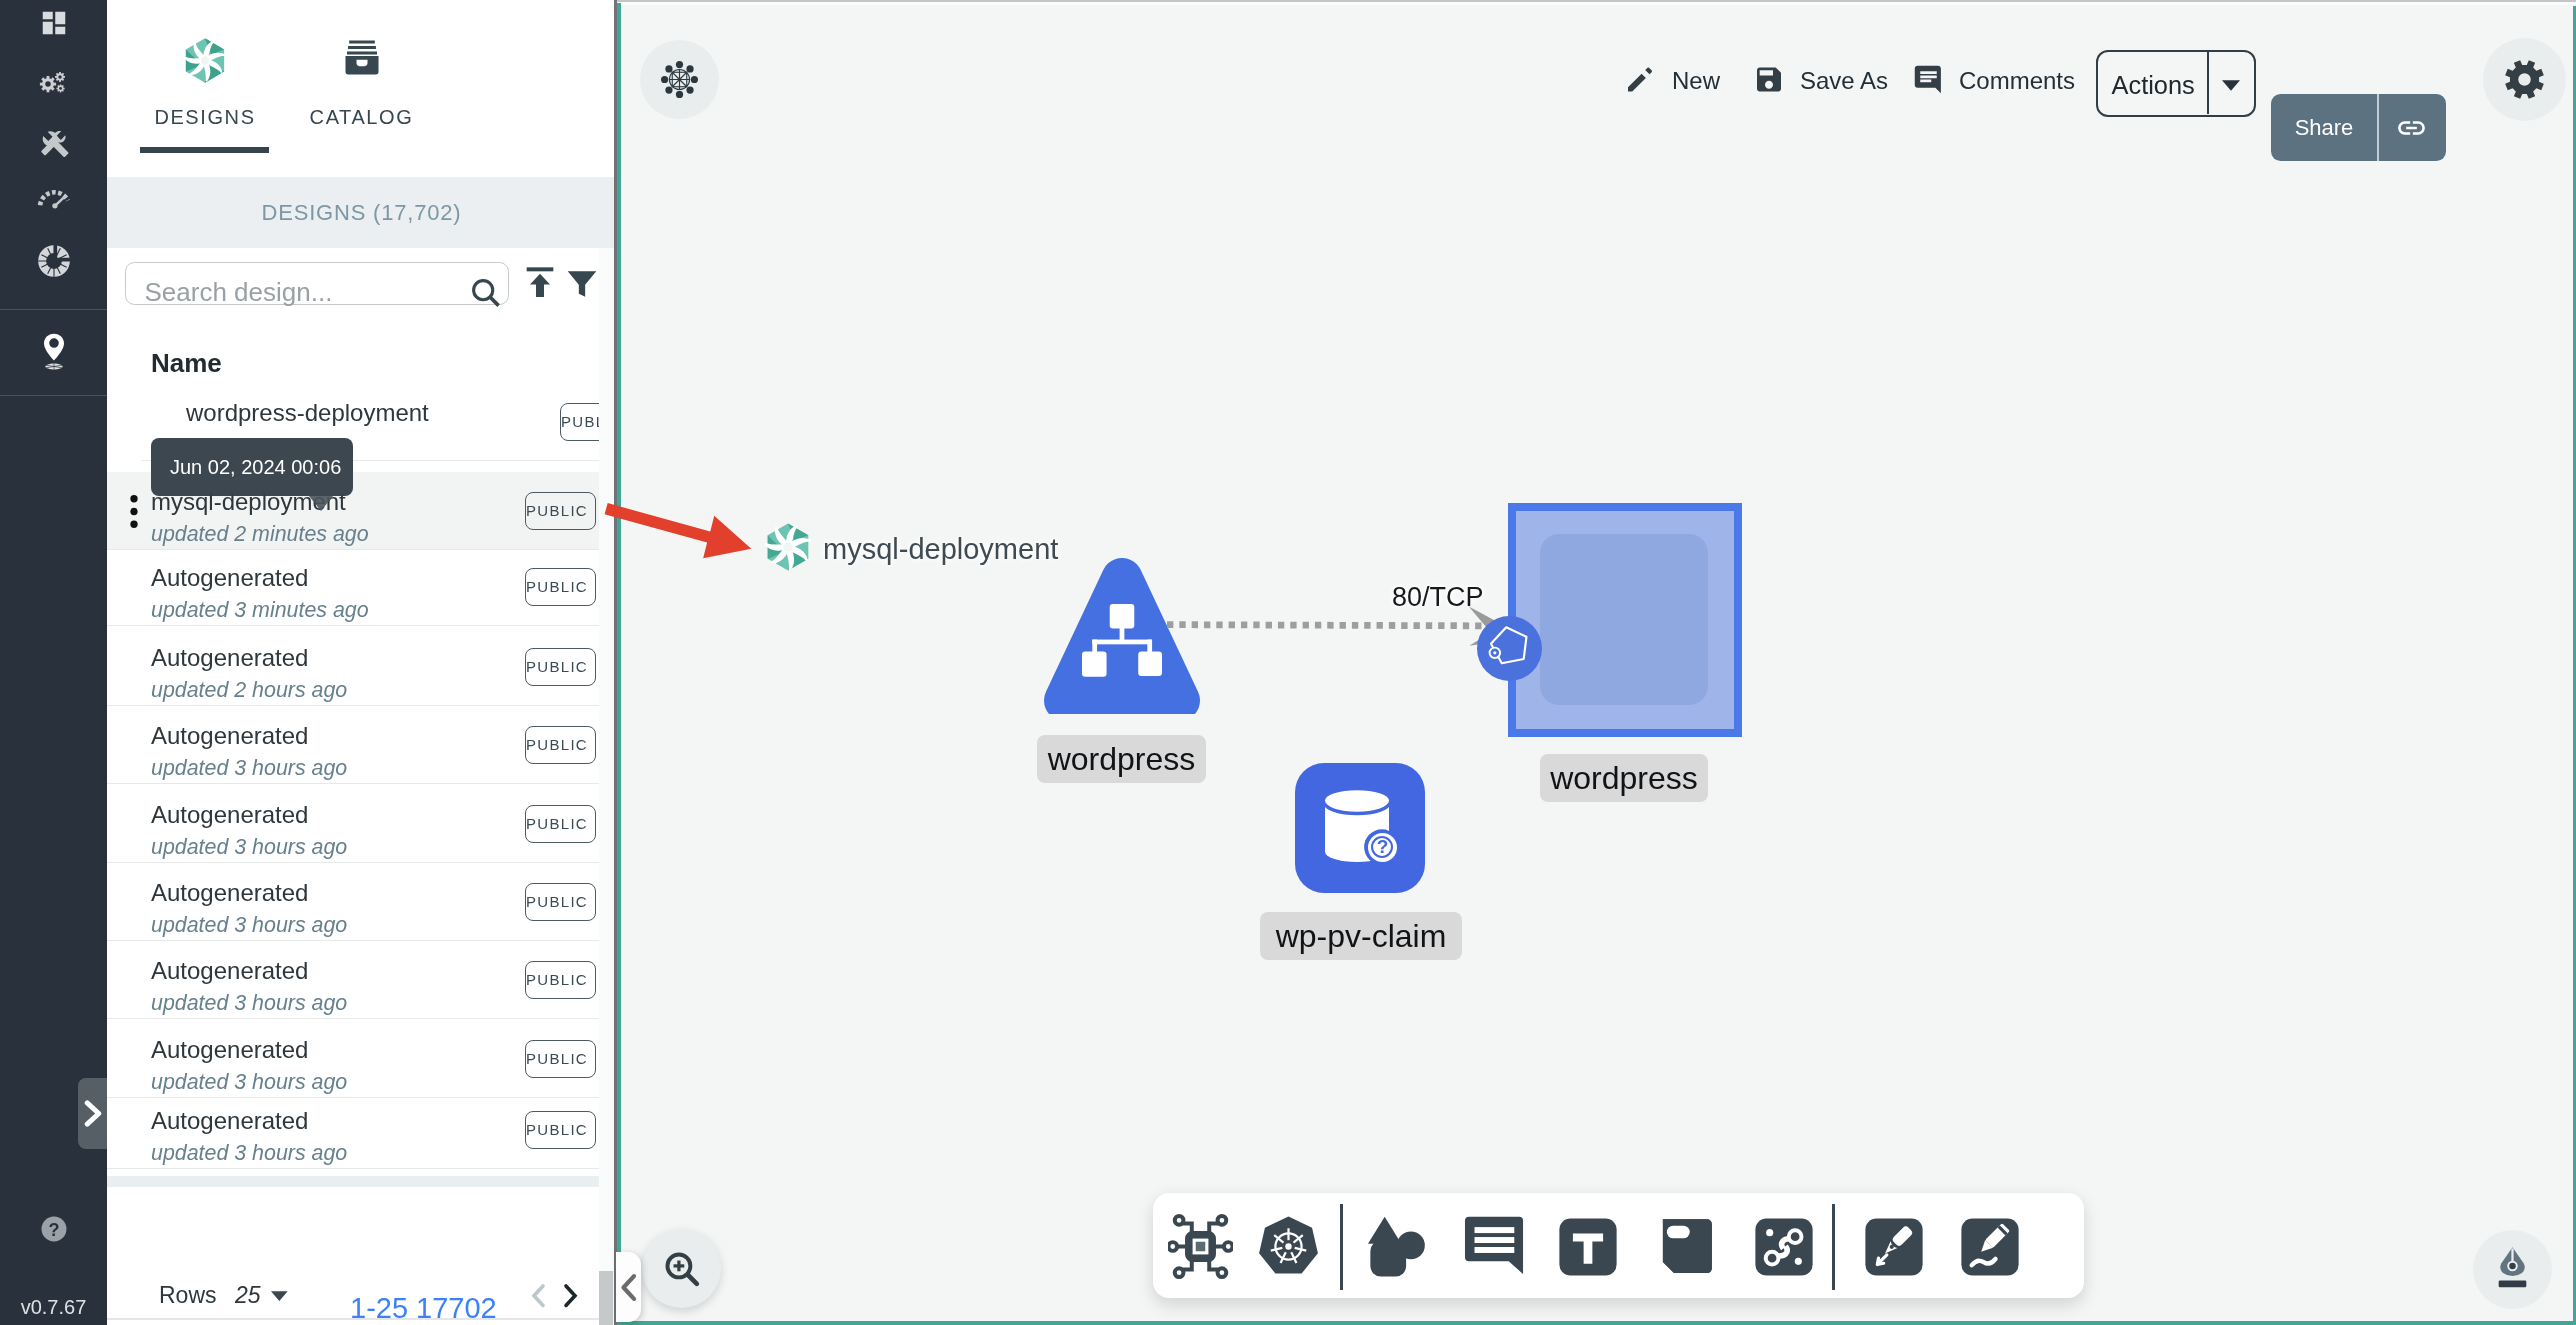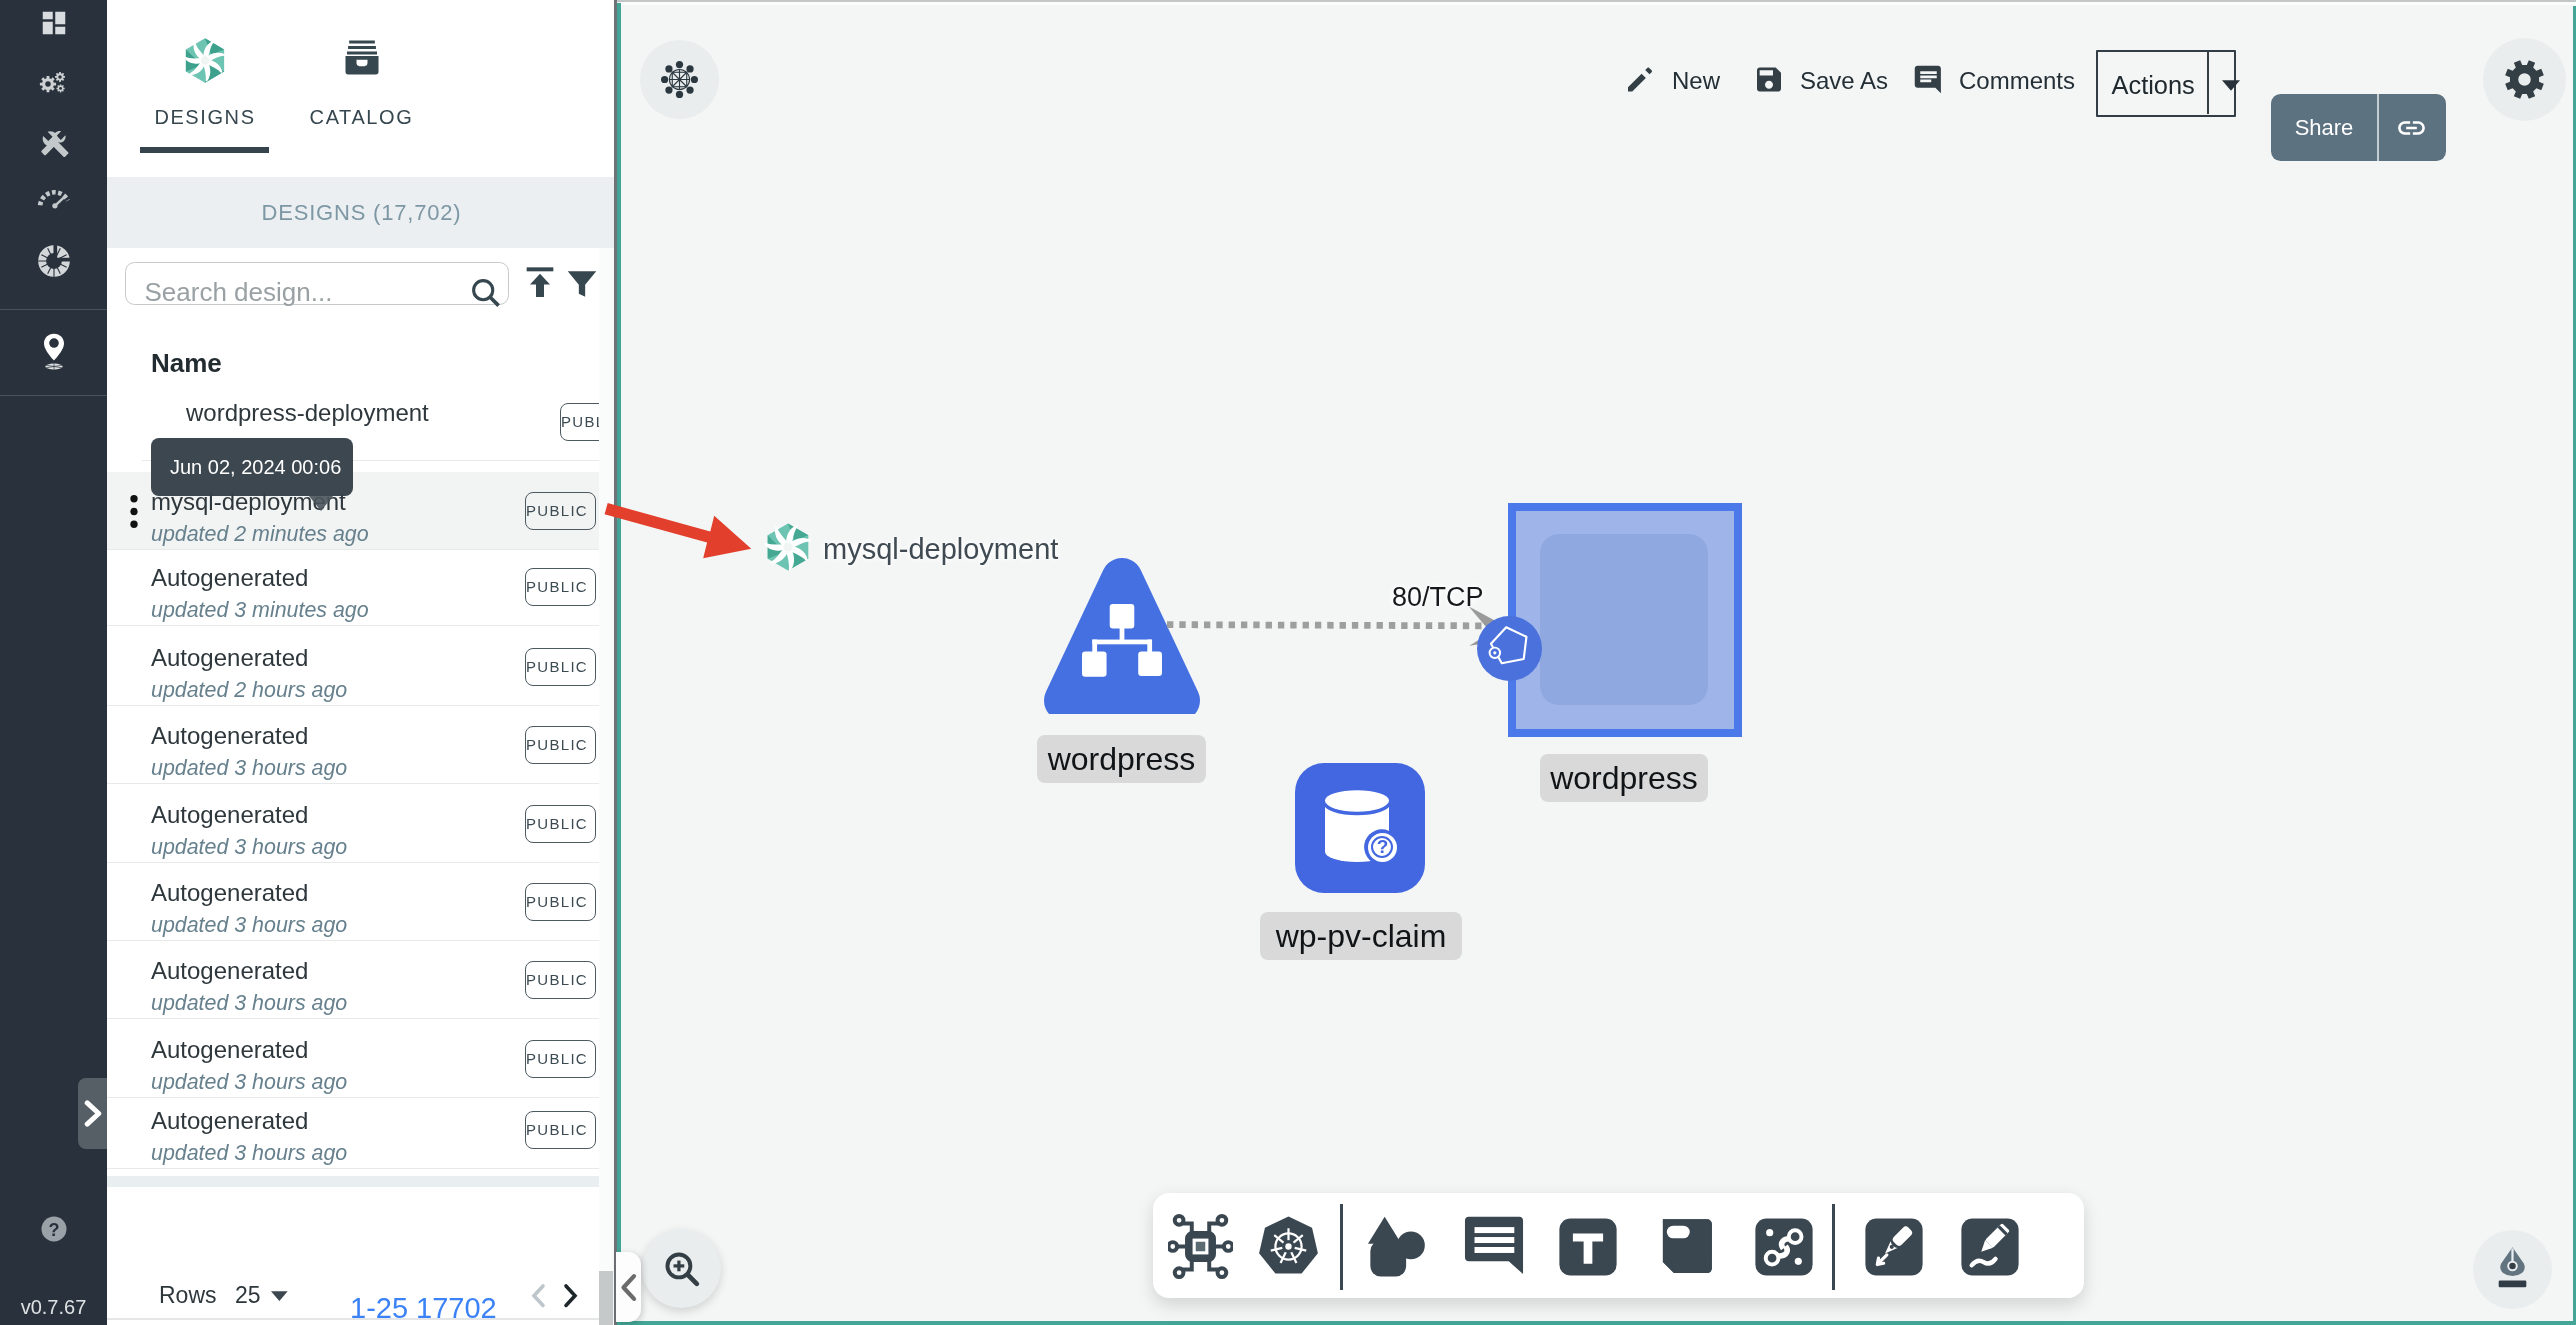--- a/index.html
+++ b/index.html
@@ -196,21 +196,21 @@
       </div>
   <div class="row" style="top:1091px;">
         <div class="nm">Autogenerated</div>
         <div class="up">updated 3 hours ago</div>
         <div class="chip">PUBLIC</div>
       </div>
   </div>
   <div id="strip"></div>
   <div id="pag"></div>
   <div style="position:absolute;left:52px;top:1282px;font-size:23px;color:#2e373c;">Rows</div>
-  <div style="position:absolute;left:128px;top:1282px;font-size:23px;color:#2e373c;">25</div>
+  <div style="position:absolute;left:128px;top:1282px;font-size:23px;color:#2e373c;font-style:italic;">25</div>
   <svg style="position:absolute;left:164px;top:1291px" width="16.7" height="10.3" viewBox="0 0 12 7" fill="#3c464e">
       <path d="M0 0h12L6 7z"></path>
     </svg>
   <div style="position:absolute;left:243px;top:1280px;font-size:29px;color:#3b82f6;margin-top:12px;">1-25 17702</div>
   <svg style="position:absolute;left:424px;top:1283px" width="15" height="25.4" viewBox="0 0 10 16">
       <path d="M8 1.5 L2 8 L8 14.5" stroke="#bcc6cb" stroke-width="2.4" fill="none" stroke-linecap="round"></path>
     </svg>
   <svg style="position:absolute;left:456px;top:1283px" width="15" height="25.4" viewBox="0 0 10 16">
       <path d="M2 1.5 L8 8 L2 14.5" stroke="#1d262b" stroke-width="2.4" fill="none" stroke-linecap="round"></path>
     </svg>
@@ -252,21 +252,21 @@
     </svg>
   <div class="tbtxt" style="left:1057px;">New</div>
   <svg class="abs" style="left:1138px;top:63px" width="32" height="33" viewBox="0 0 24 24" fill="#333e45">
       <path d="M17 3H5c-1.1 0-2 .9-2 2v14c0 1.1.9 2 2 2h14c1.1 0 2-.9 2-2V7l-4-4zM12 19c-1.7 0-3-1.3-3-3s1.3-3 3-3 3 1.3 3 3-1.3 3-3 3zm3-10H5V5h10v4z"></path>
     </svg>
   <div class="tbtxt" style="left:1185px;">Save As</div>
   <svg class="abs" style="left:1297px;top:63px" width="33" height="33" viewBox="0 0 24 24" fill="#333e45">
       <path d="M20 2H4c-1.1 0-2 .9-2 2v12c0 1.1.9 2 2 2h13l4 4 .0-18c0-1.1-.9-2-2-2zM6 9h12v2H6zm8 5H6v-2h8zm4-6H6V6h12z"></path>
     </svg>
   <div class="tbtxt" style="left:1344px;">Comments</div>
-  <div class="abs" style="left:1481px;top:50px;width:140px;height:67px;border:2.4px solid #323d45;border-radius:1px;box-sizing:border-box;">
+  <div class="abs" style="left:1481px;top:50px;width:160px;height:67px;border:2.4px solid #323d45;border-radius:12px;box-sizing:border-box;">
     <div style="position:absolute;left:13.5px;top:19px;font-size:25.4px;color:#20292e;">Actions</div>
     <div style="position:absolute;left:109px;top:0;width:2.4px;height:62px;background:#323d45;"></div>
     <svg style="position:absolute;left:124px;top:28px" width="18" height="11" viewBox="0 0 12 7" fill="#29323a">
         <path d="M0 0h12L6 7z"></path>
       </svg>
   </div>
   <div class="abs" style="left:1656px;top:50px;width:175px;height:67px;background:#5d7280;border-radius:9.5px;margin-top:44px;">
     <div style="position:absolute;left:0;top:20.6px;width:106px;text-align:center;font-size:22px;color:#fff;">Share</div>
     <div style="position:absolute;left:106px;top:0;width:1.6px;height:67px;background:#c3cdd2;"></div>
     <svg style="position:absolute;left:1710px;top:17.5px;left:123px" width="35" height="32" viewBox="0 0 24 24" fill="#fff">

